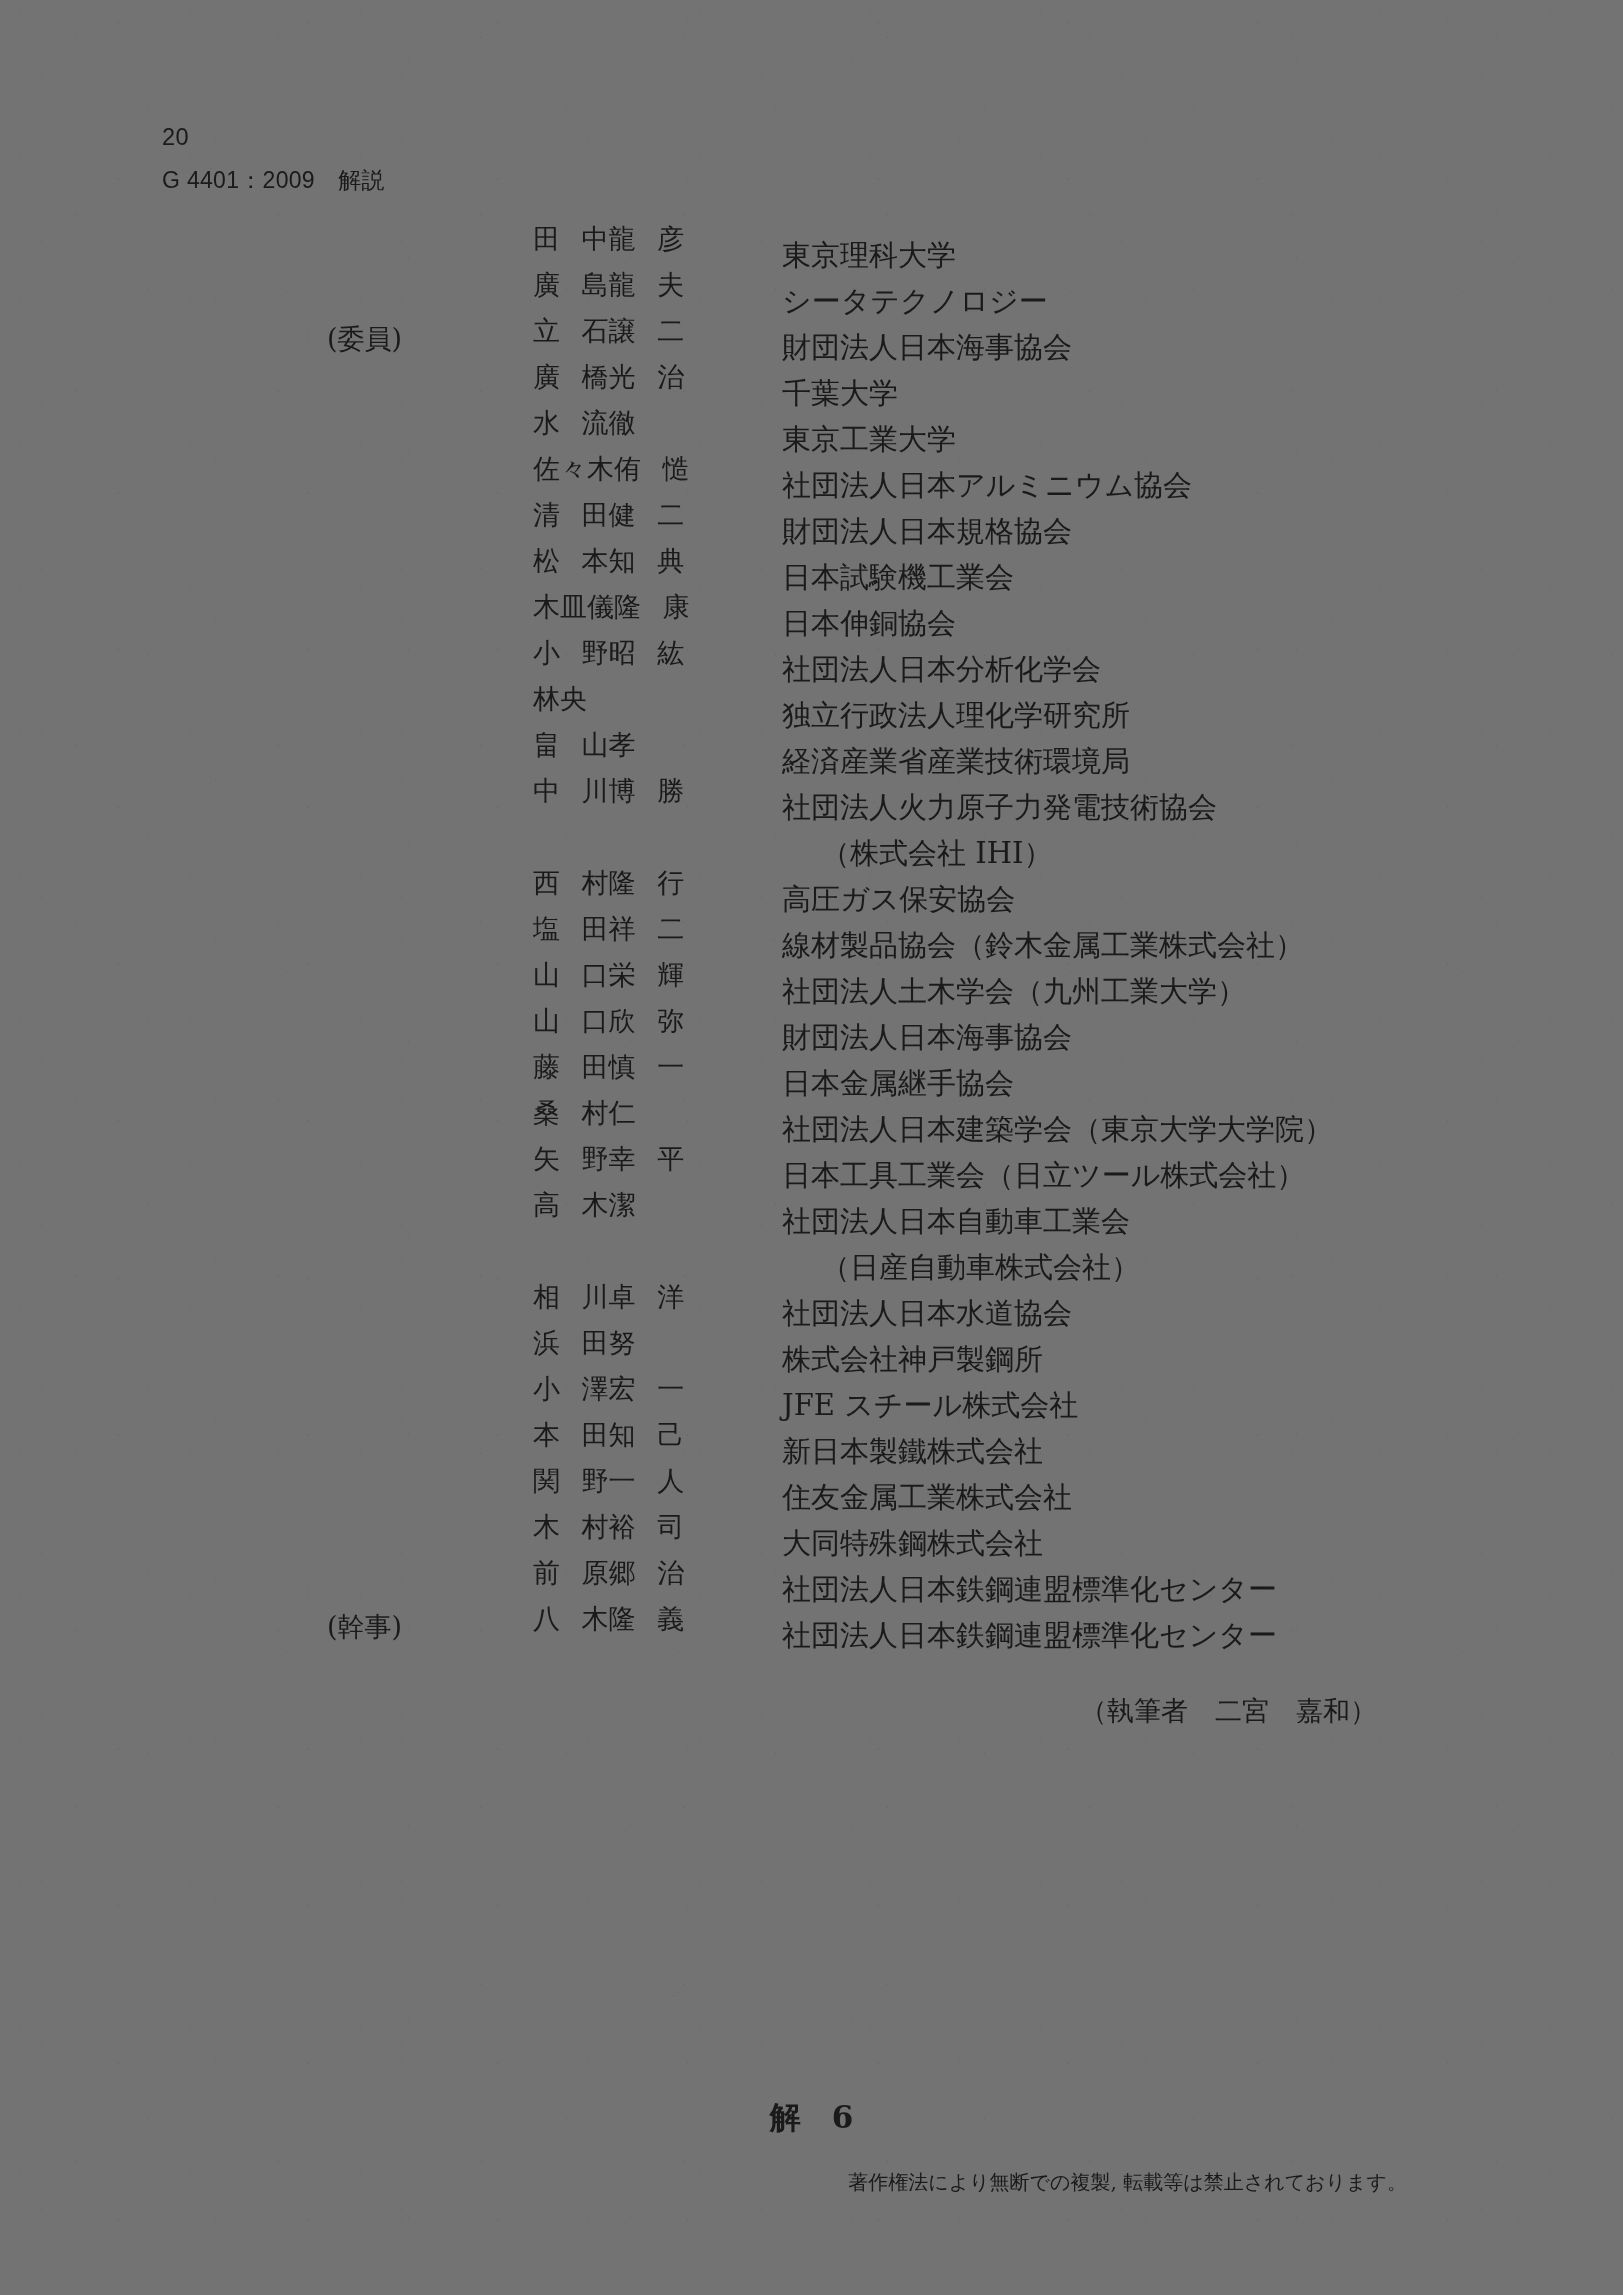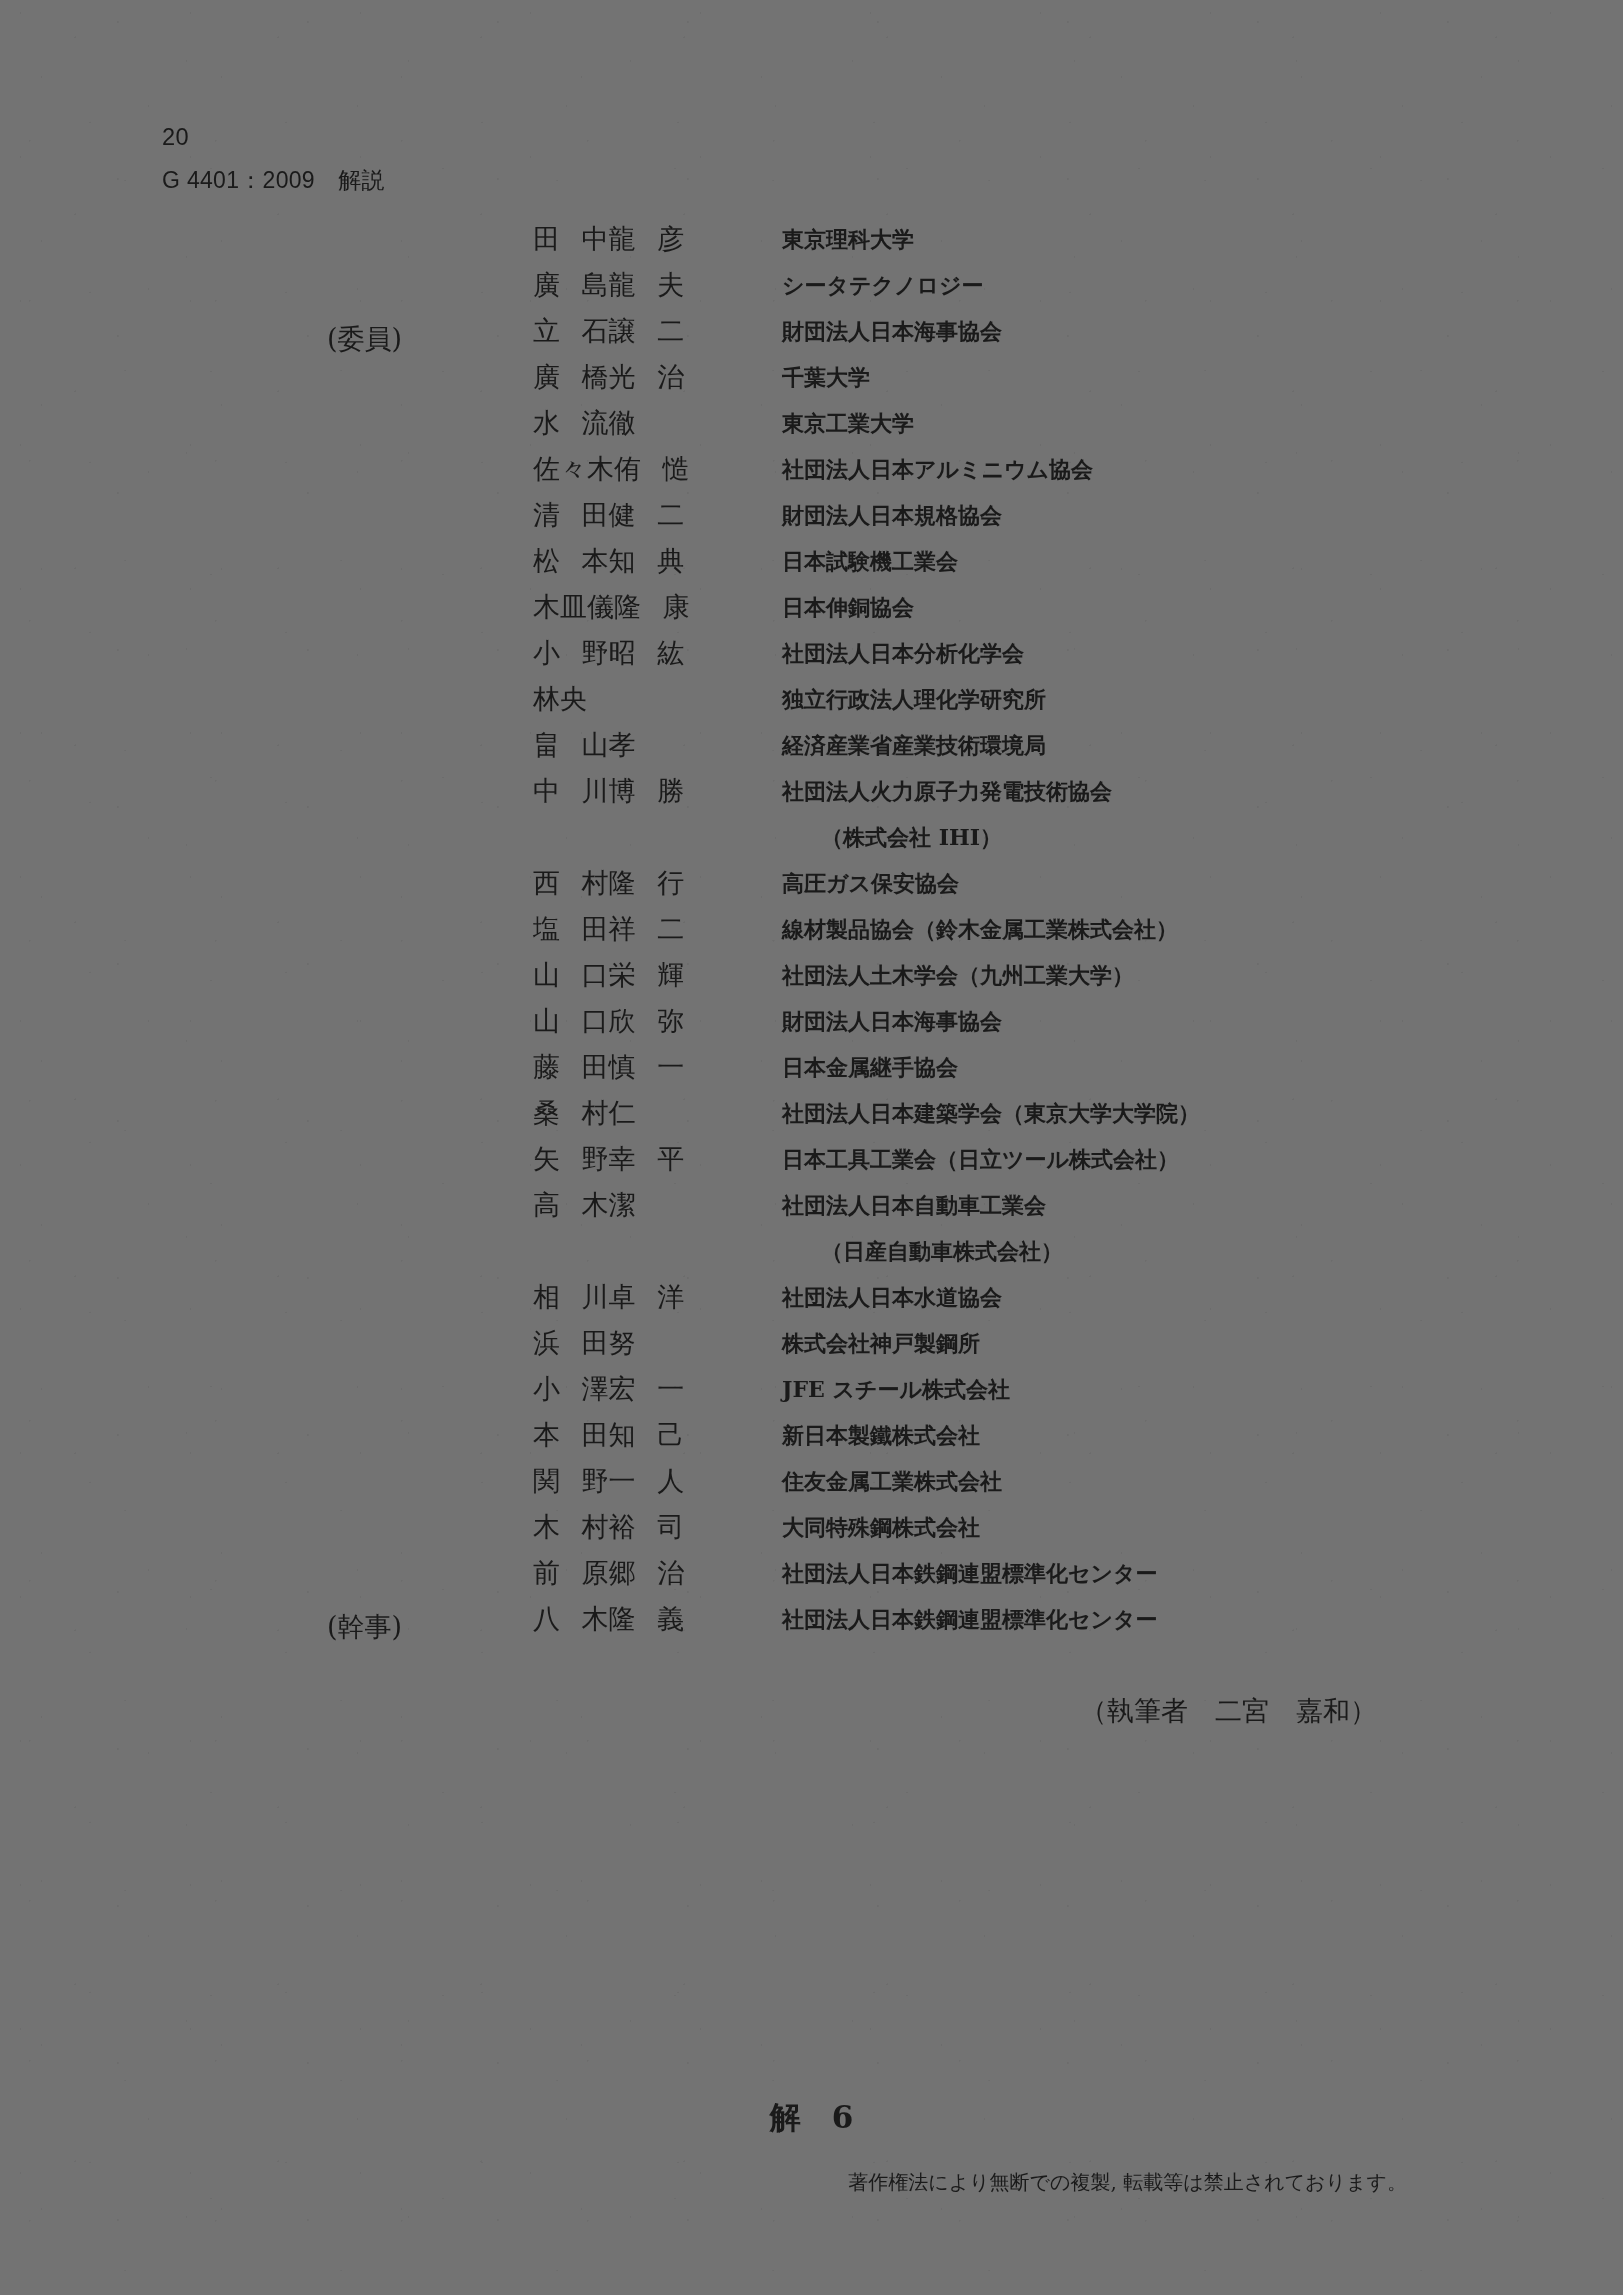--- a/index.html
+++ b/index.html
@@ -93,25 +93,24 @@
     justify-content: flex-start;
     white-space: pre;
   }
   .name .sur { letter-spacing: 6.5px; margin-right: -6.5px; }
   .name .sur.s3 { letter-spacing: 0px; margin-right: 0px; }
   .name .giv { letter-spacing: 6.5px; margin-right: -6.5px; }
 
   .affil {
     position: absolute;
     left: 782px;
-    top: 0;
-    font-size: 22px;
+    top: 16px;
+    font-size: 29px;
     line-height: 46px;
     white-space: pre;
-    font-weight: bold;
   }
   .affil.sub {
     left: 821px;
   }
 
   
   .author-note {
     position: absolute;
     left: 0;
     top: 1693px;

